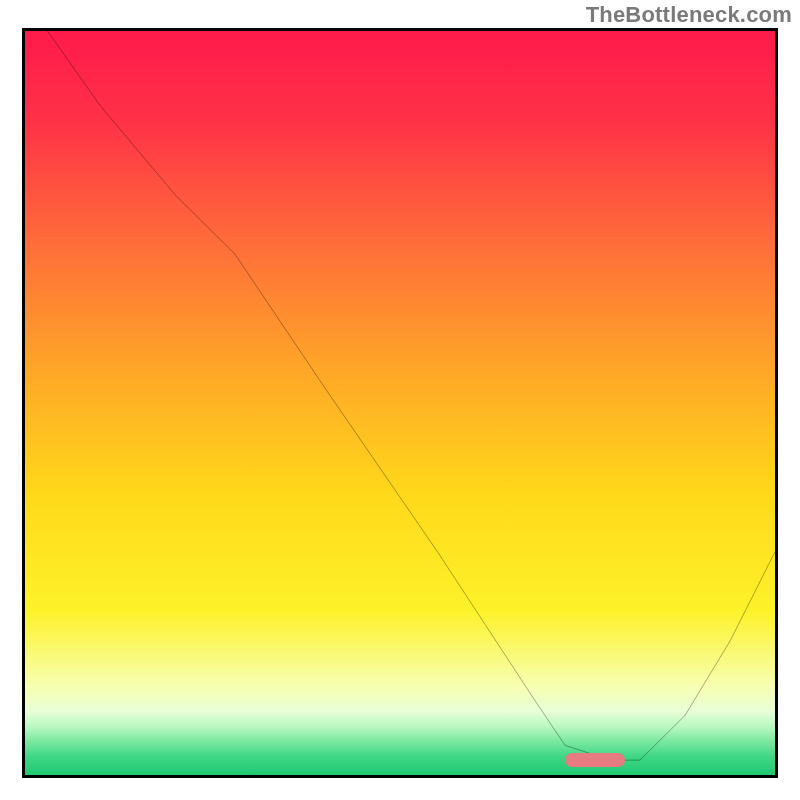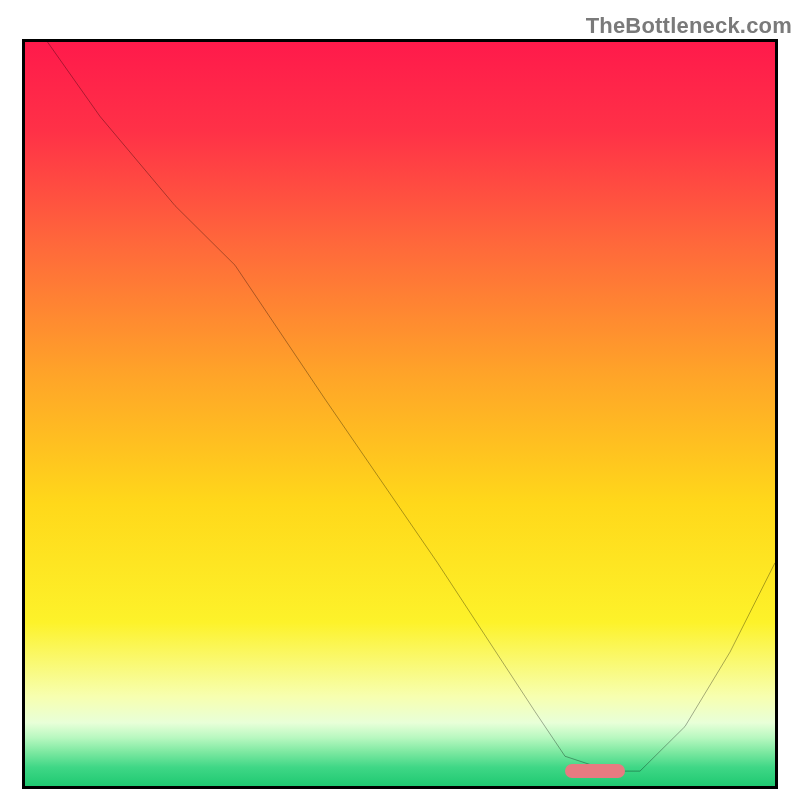--- a/index.html
+++ b/index.html
@@ -8,21 +8,20 @@
     width: 800px;
     height: 800px;
     background: #ffffff;
     font-family: Arial, Helvetica, sans-serif;
     overflow: hidden;
   }
   .container {
     position: relative;
     width: 800px;
     height: 576px;
-    margin-top: 11px;
   }
   .watermark {
     position: absolute;
     top: 2px;
     right: 8px;
     font-size: 22px;
     font-weight: 600;
     color: #7a7a7a;
     letter-spacing: 0.2px;
     z-index: 5;

